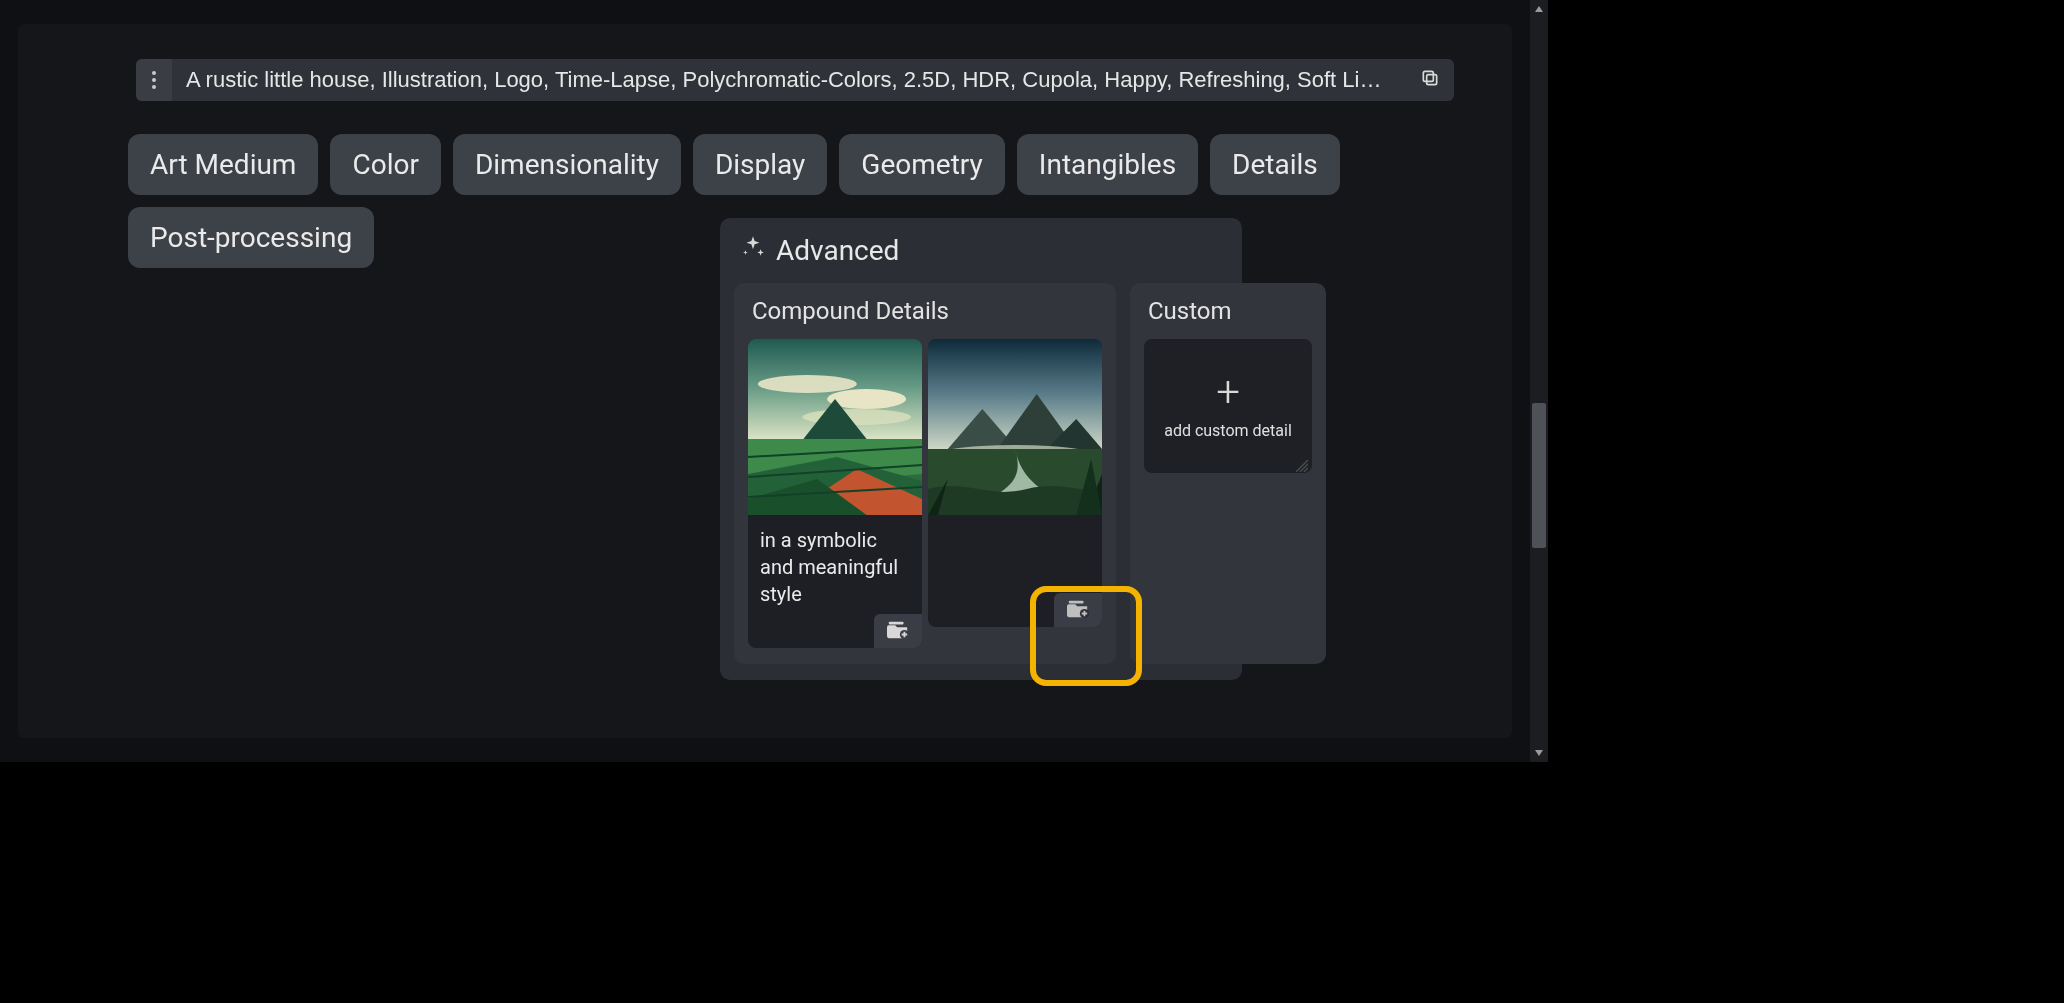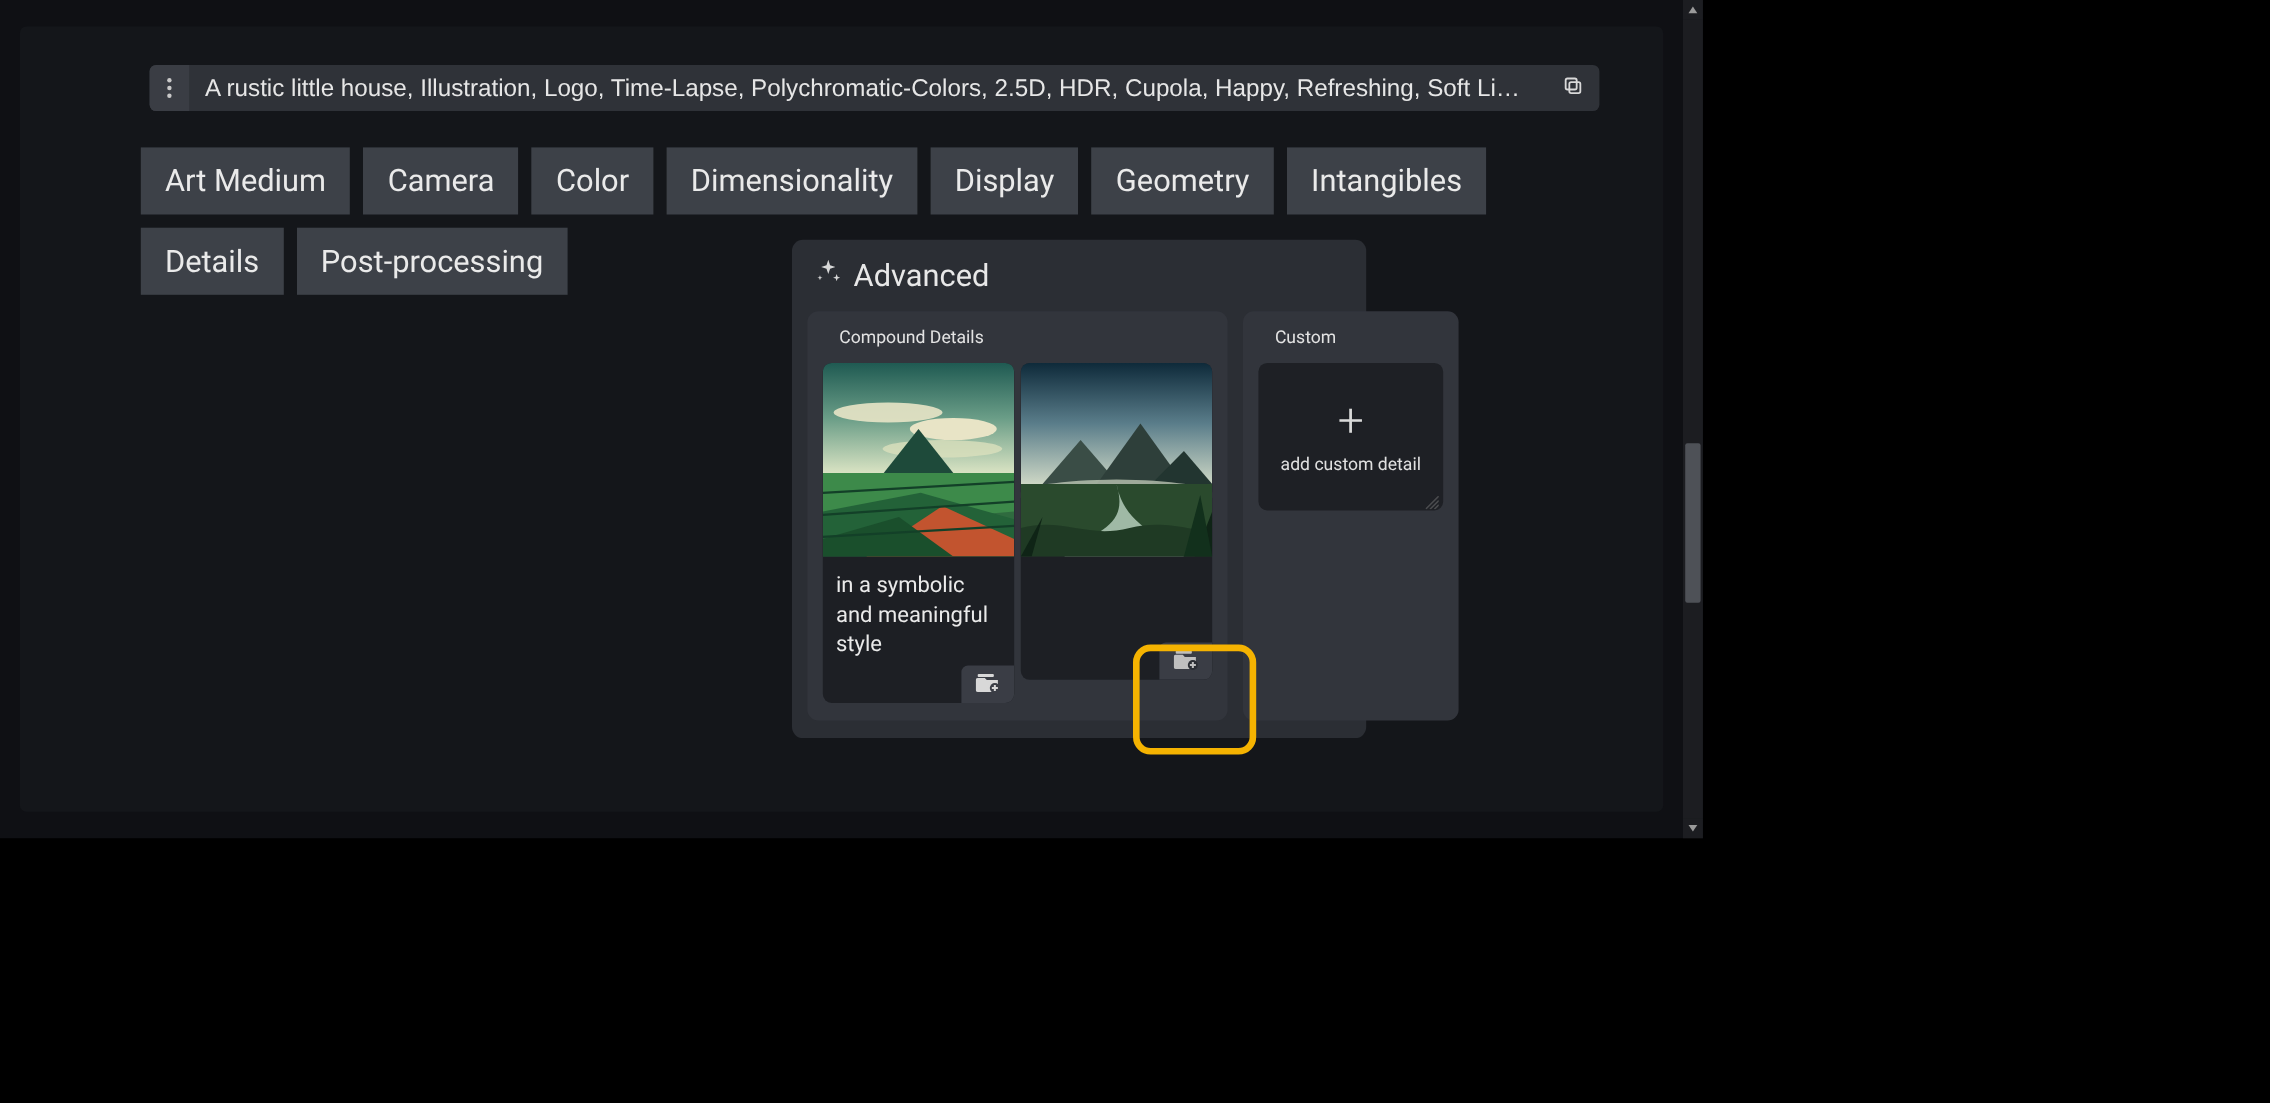--- a/index.html
+++ b/index.html
@@ -94,21 +94,21 @@
     right: 110px;
     display: flex;
     flex-wrap: wrap;
     gap: 12px;
   }
   .chip {
     background: #3d4148;
     color: #eaeaea;
     font-size: 28px;
     padding: 14px 22px;
-    border-radius: 0;
+    border-radius: 12px;
     cursor: pointer;
     user-select: none;
   }
 
   
   .advanced-panel {
     position: absolute;
     left: 702px;
     top: 194px;
     width: 522px;
@@ -130,25 +130,24 @@
     display: flex;
     gap: 14px;
     padding: 6px 14px 0 14px;
   }
   .subpanel {
     background: #32353c;
     border-radius: 10px;
     padding: 14px 14px 16px 14px;
   }
   .subpanel-title {
-    font-size: 16px;
+    font-size: 24px;
     color: #e3e3e3;
     margin-bottom: 14px;
     padding-left: 4px;
-    margin-left: 11px;
   }
   .compound { width: 382px; }
   .custom { width: 196px; }
 
   .cards-row {
     display: flex;
     gap: 6px;
     justify-content: space-between;
   }
   .card {
@@ -287,21 +286,20 @@
             <svg viewBox="0 0 24 24" fill="none" stroke="#d9d9d9" stroke-width="2">
               <rect x="8" y="8" width="12" height="12" rx="2"></rect>
               <rect x="4" y="4" width="12" height="12" rx="2"></rect>
             </svg>
           </span>
         </div>
       </div>
 
       <div class="chips" id="chips">
           <div class="chip">Art Medium</div>
-          <div class="chip">Camera</div>
           <div class="chip">Color</div>
           <div class="chip">Dimensionality</div>
           <div class="chip">Display</div>
           <div class="chip">Geometry</div>
           <div class="chip">Intangibles</div>
           <div class="chip">Details</div>
           <div class="chip">Post-processing</div>
         </div>
 
       <div class="advanced-panel">

